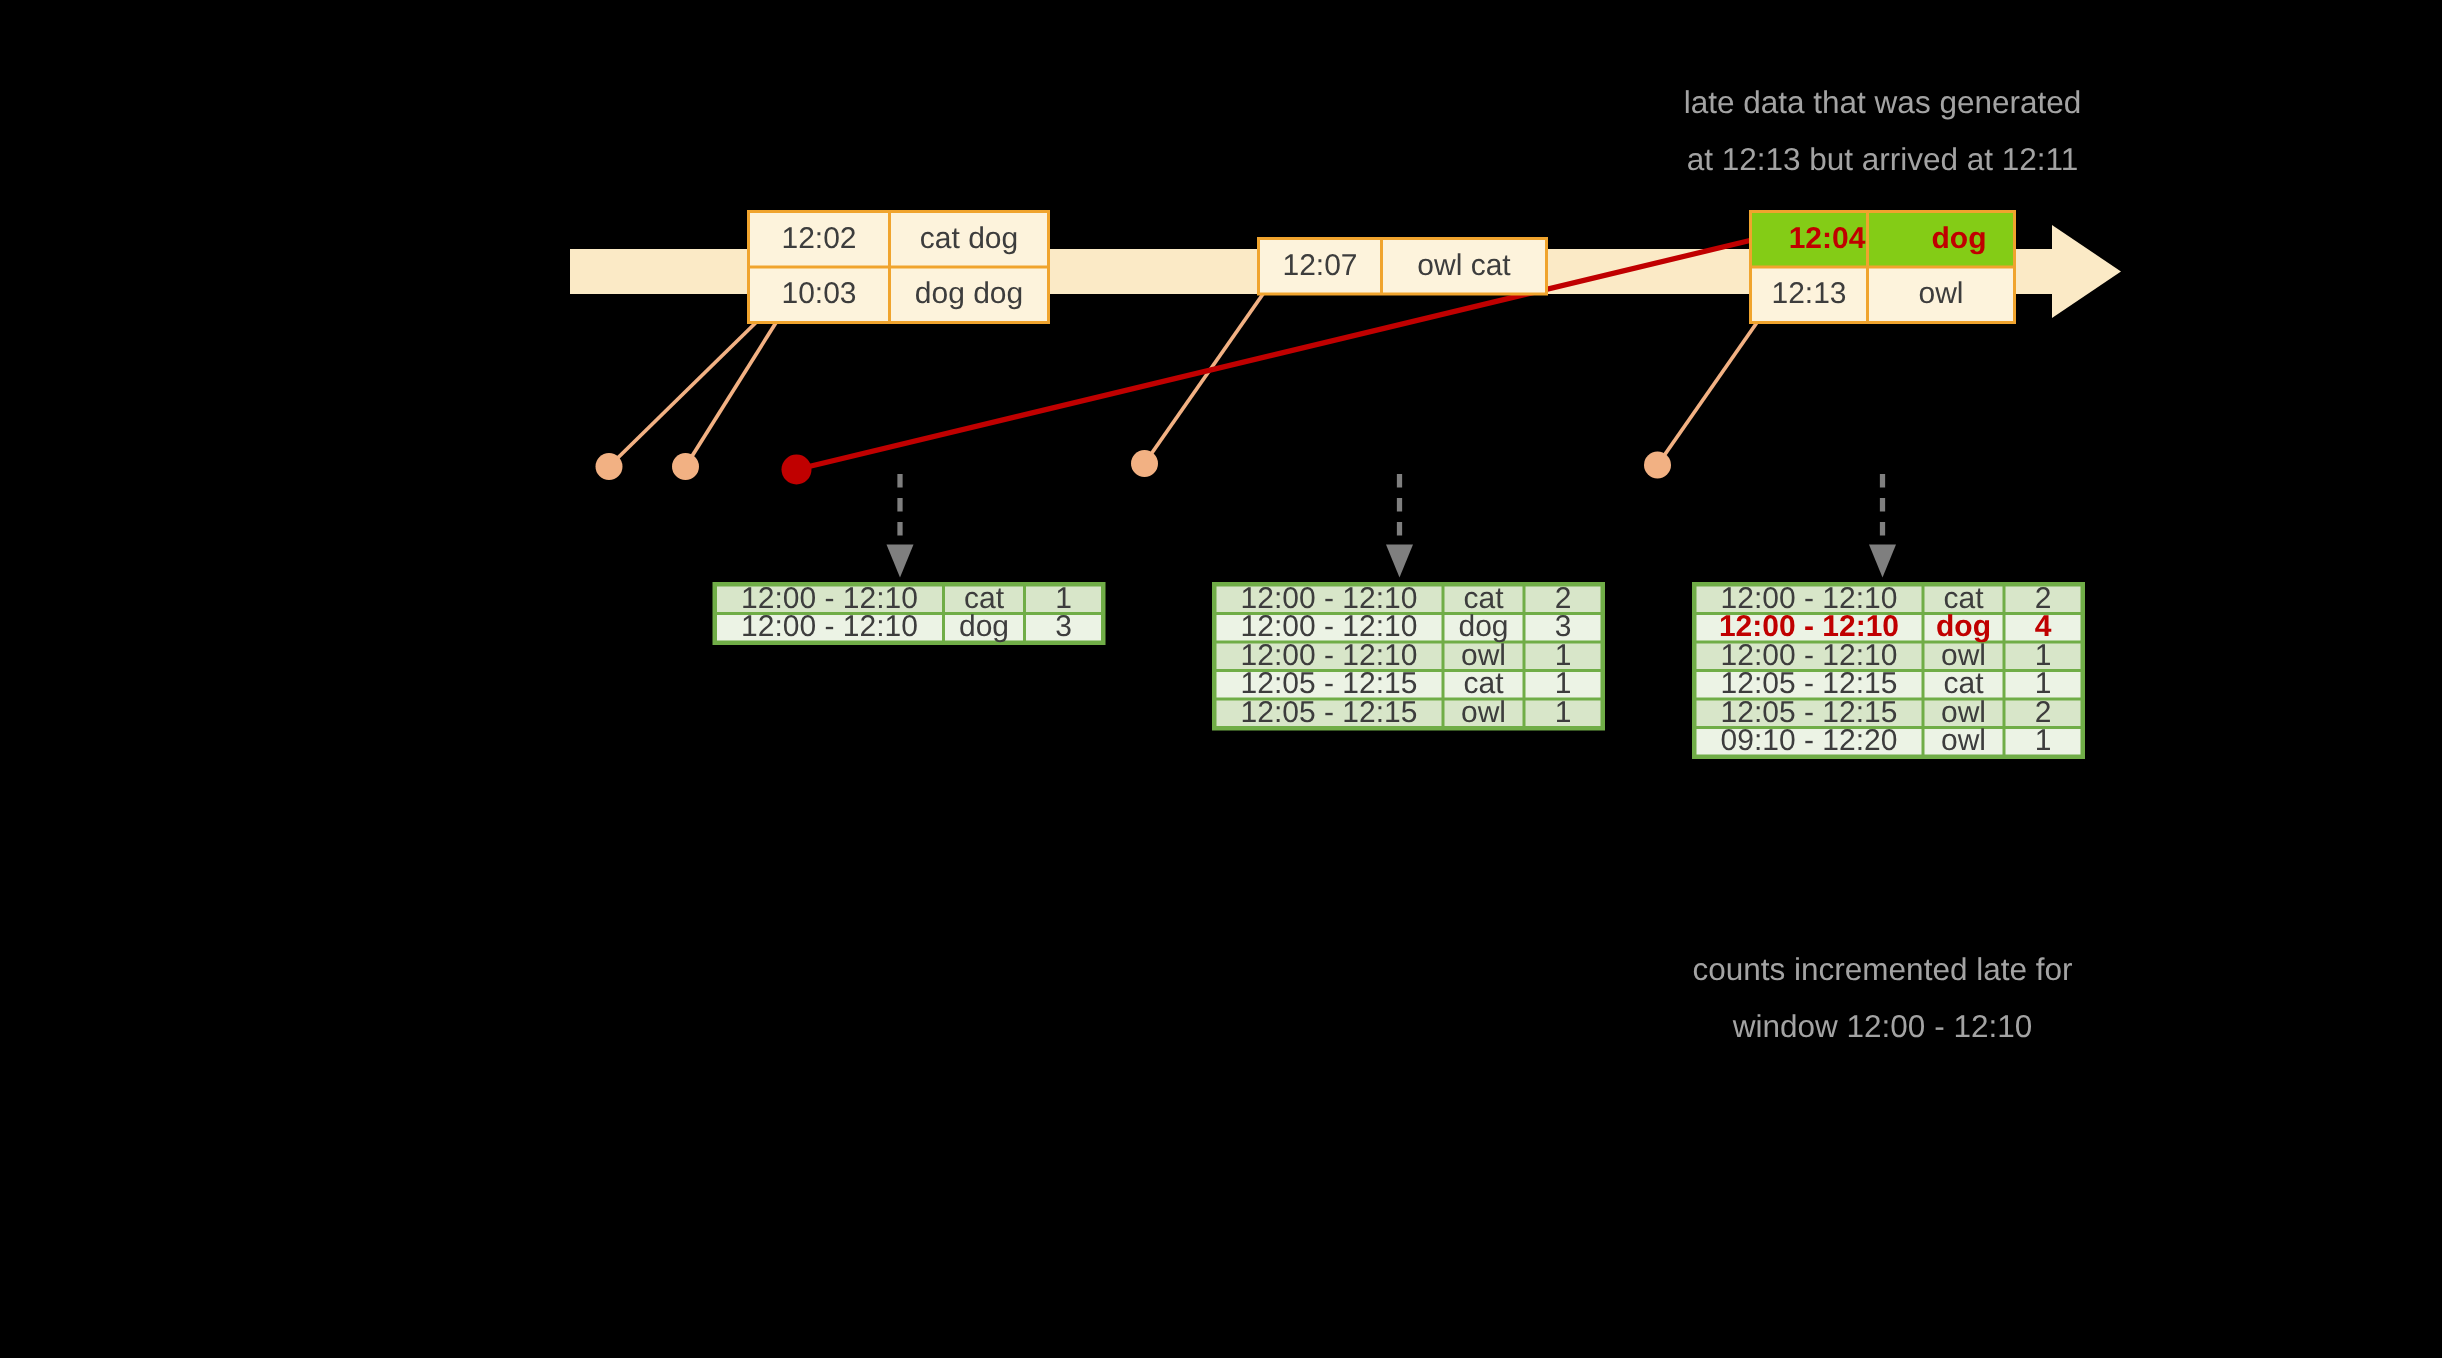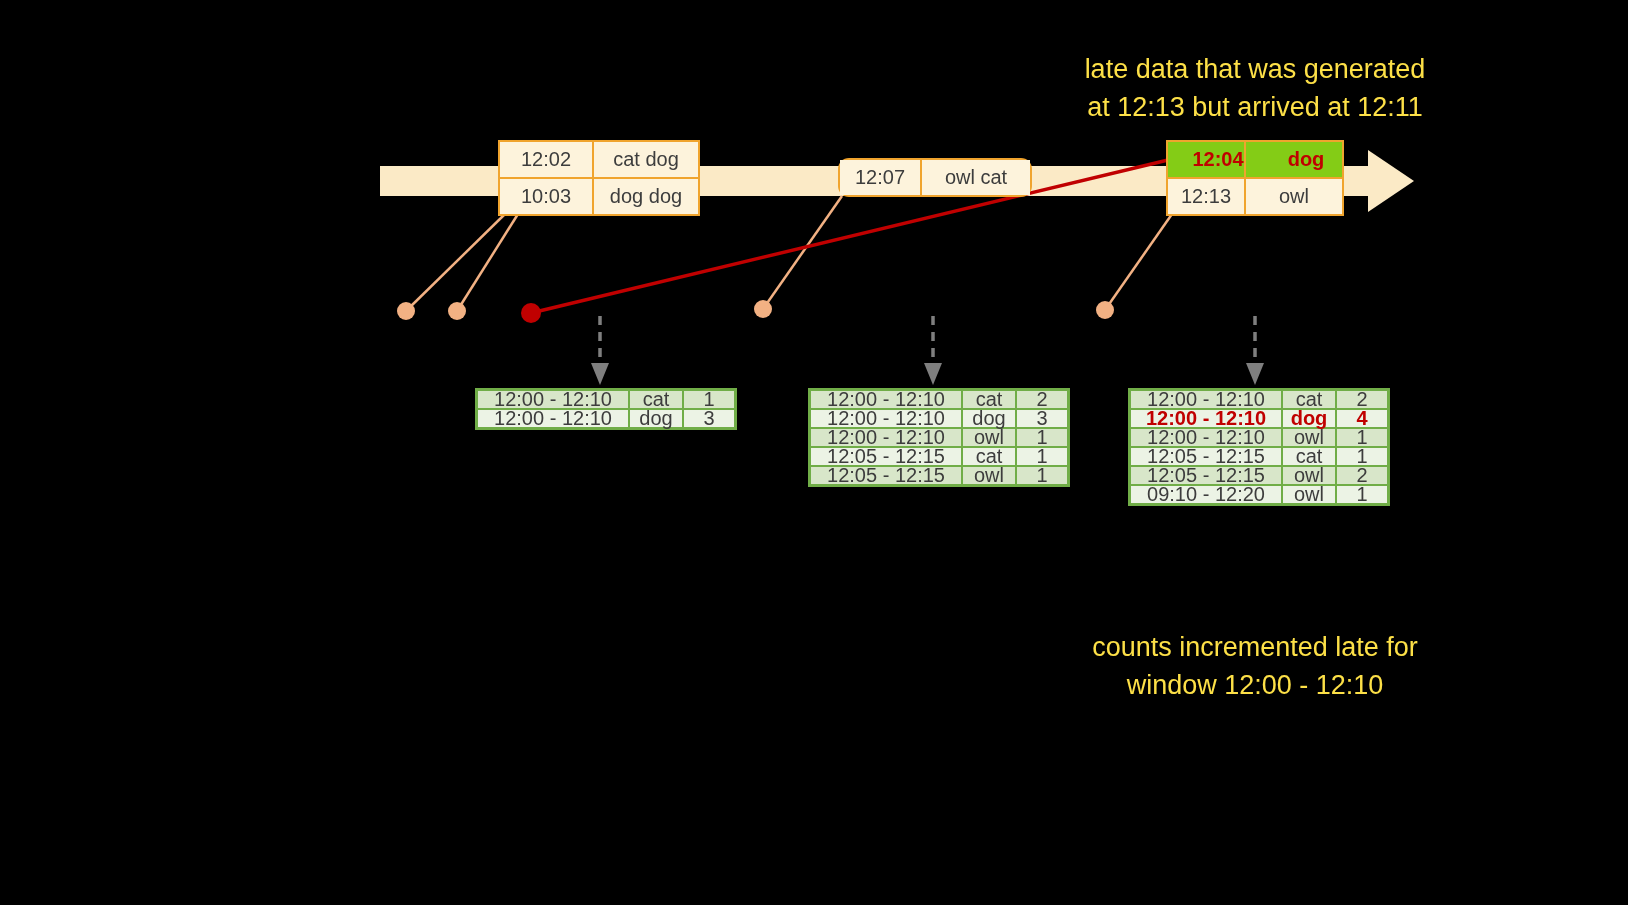--- a/index.html
+++ b/index.html
@@ -5,21 +5,21 @@
   * { margin:0; padding:0; box-sizing:border-box; }
   html,body { background:#000; }
   body {
     width:1628px; height:905px; position:relative; overflow:hidden;
     font-family:"Liberation Sans","DejaVu Sans",sans-serif;
   }
 
   
   .annotation {
     position:absolute; width:440px; text-align:center;
-    color:#fde047; font-size:27px; line-height:38px; font-weight:500;
+    color:#a3a3a3; font-size:21px; line-height:38px; font-weight:500;
     z-index:4;
   }
 
   
   .tl-body { position:absolute; left:380px; top:166px; width:990px; height:30px; background:#fbeac6; z-index:1; }
   .tl-head {
     position:absolute; left:1368px; top:150px; width:0; height:0; z-index:1;
     border-top:31px solid transparent; border-bottom:31px solid transparent;
     border-left:46px solid #fbeac6;
   }
@@ -84,21 +84,21 @@
   </g>
 </svg>
 
 <div class="etable" style="left:498px; top:140px; grid-template-columns:92px 104px;">
   <div class="ecell">12:02</div>
   <div class="ecell">cat dog</div>
   <div class="ecell">10:03</div>
   <div class="ecell">dog dog</div>
 </div>
 
-<div class="etable" style="left:838px; top:158px; grid-template-columns:80px 108px;border-radius:11px;">
+<div class="etable" style="left:838px; top:158px; grid-template-columns:80px 108px;">
   <div class="ecell">12:07</div>
   <div class="ecell">owl cat</div>
 </div>
 
 <div class="etable" style="left:1166px; top:140px; grid-template-columns:76px 96px;">
   <div class="ecell hl">12:04</div>
   <div class="ecell hl">dog</div>
   <div class="ecell">12:13</div>
   <div class="ecell">owl</div>
 </div>

